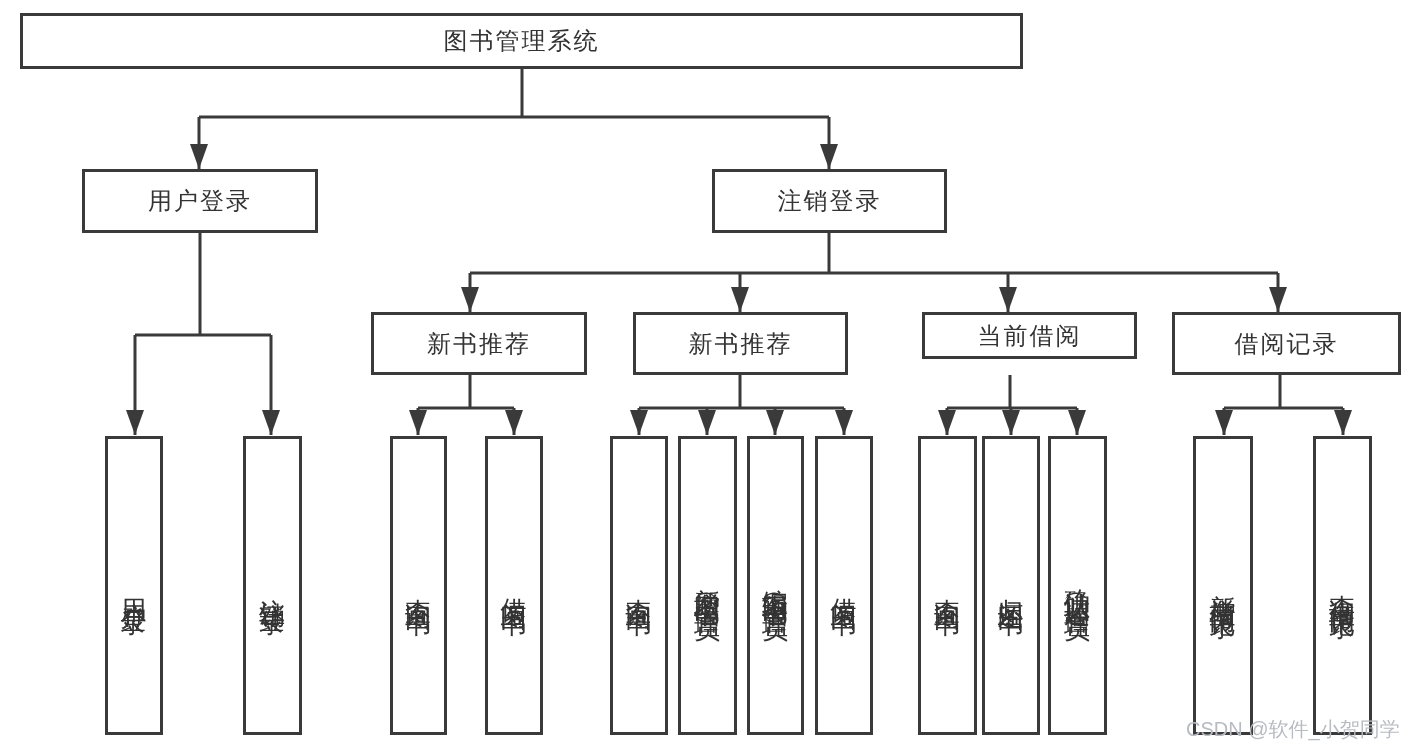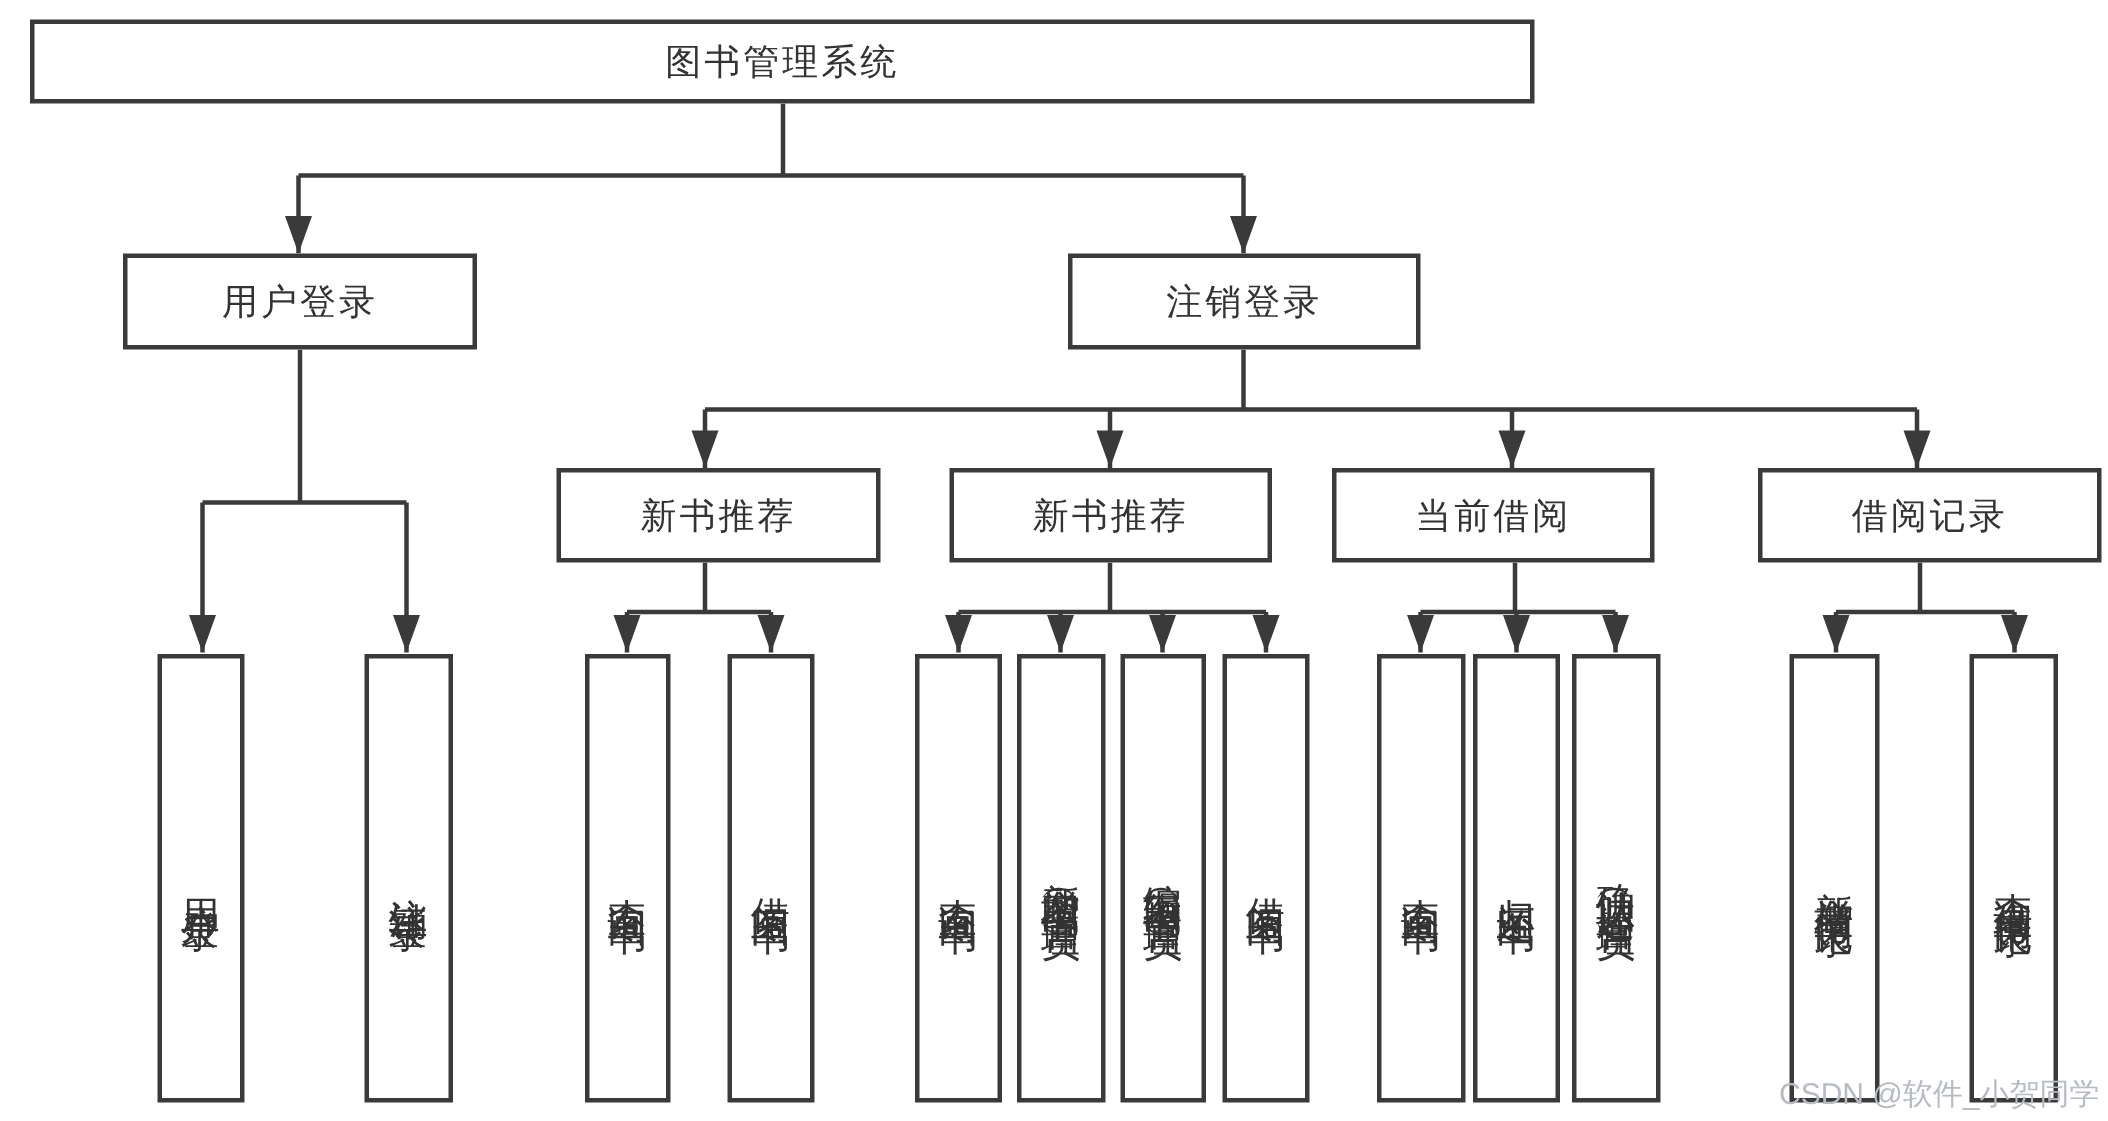--- a/index.html
+++ b/index.html
@@ -103,21 +103,21 @@
   <div class="node h" style="left:712px;top:169px;width:235px;height:64px">
     <span>注销登录</span>
   </div>
 
   <div class="node h" style="left:371px;top:312px;width:216px;height:63px">
     <span>新书推荐</span>
   </div>
   <div class="node h" style="left:633px;top:312px;width:215px;height:63px">
     <span>新书推荐</span>
   </div>
-  <div class="node h" style="left:888px;top:312px;width:215px;height:63px">
+  <div class="node h" style="left:922px;top:312px;width:215px;height:47px">
     <span>当前借阅</span>
   </div>
   <div class="node h" style="left:1172px;top:312px;width:229px;height:63px">
     <span>借阅记录</span>
   </div>
 
   <div class="node v" style="left:105px;top:436px;width:58px;height:299px">
     <span>用户登录</span>
   </div>
   <div class="node v" style="left:243px;top:436px;width:59px;height:299px">

